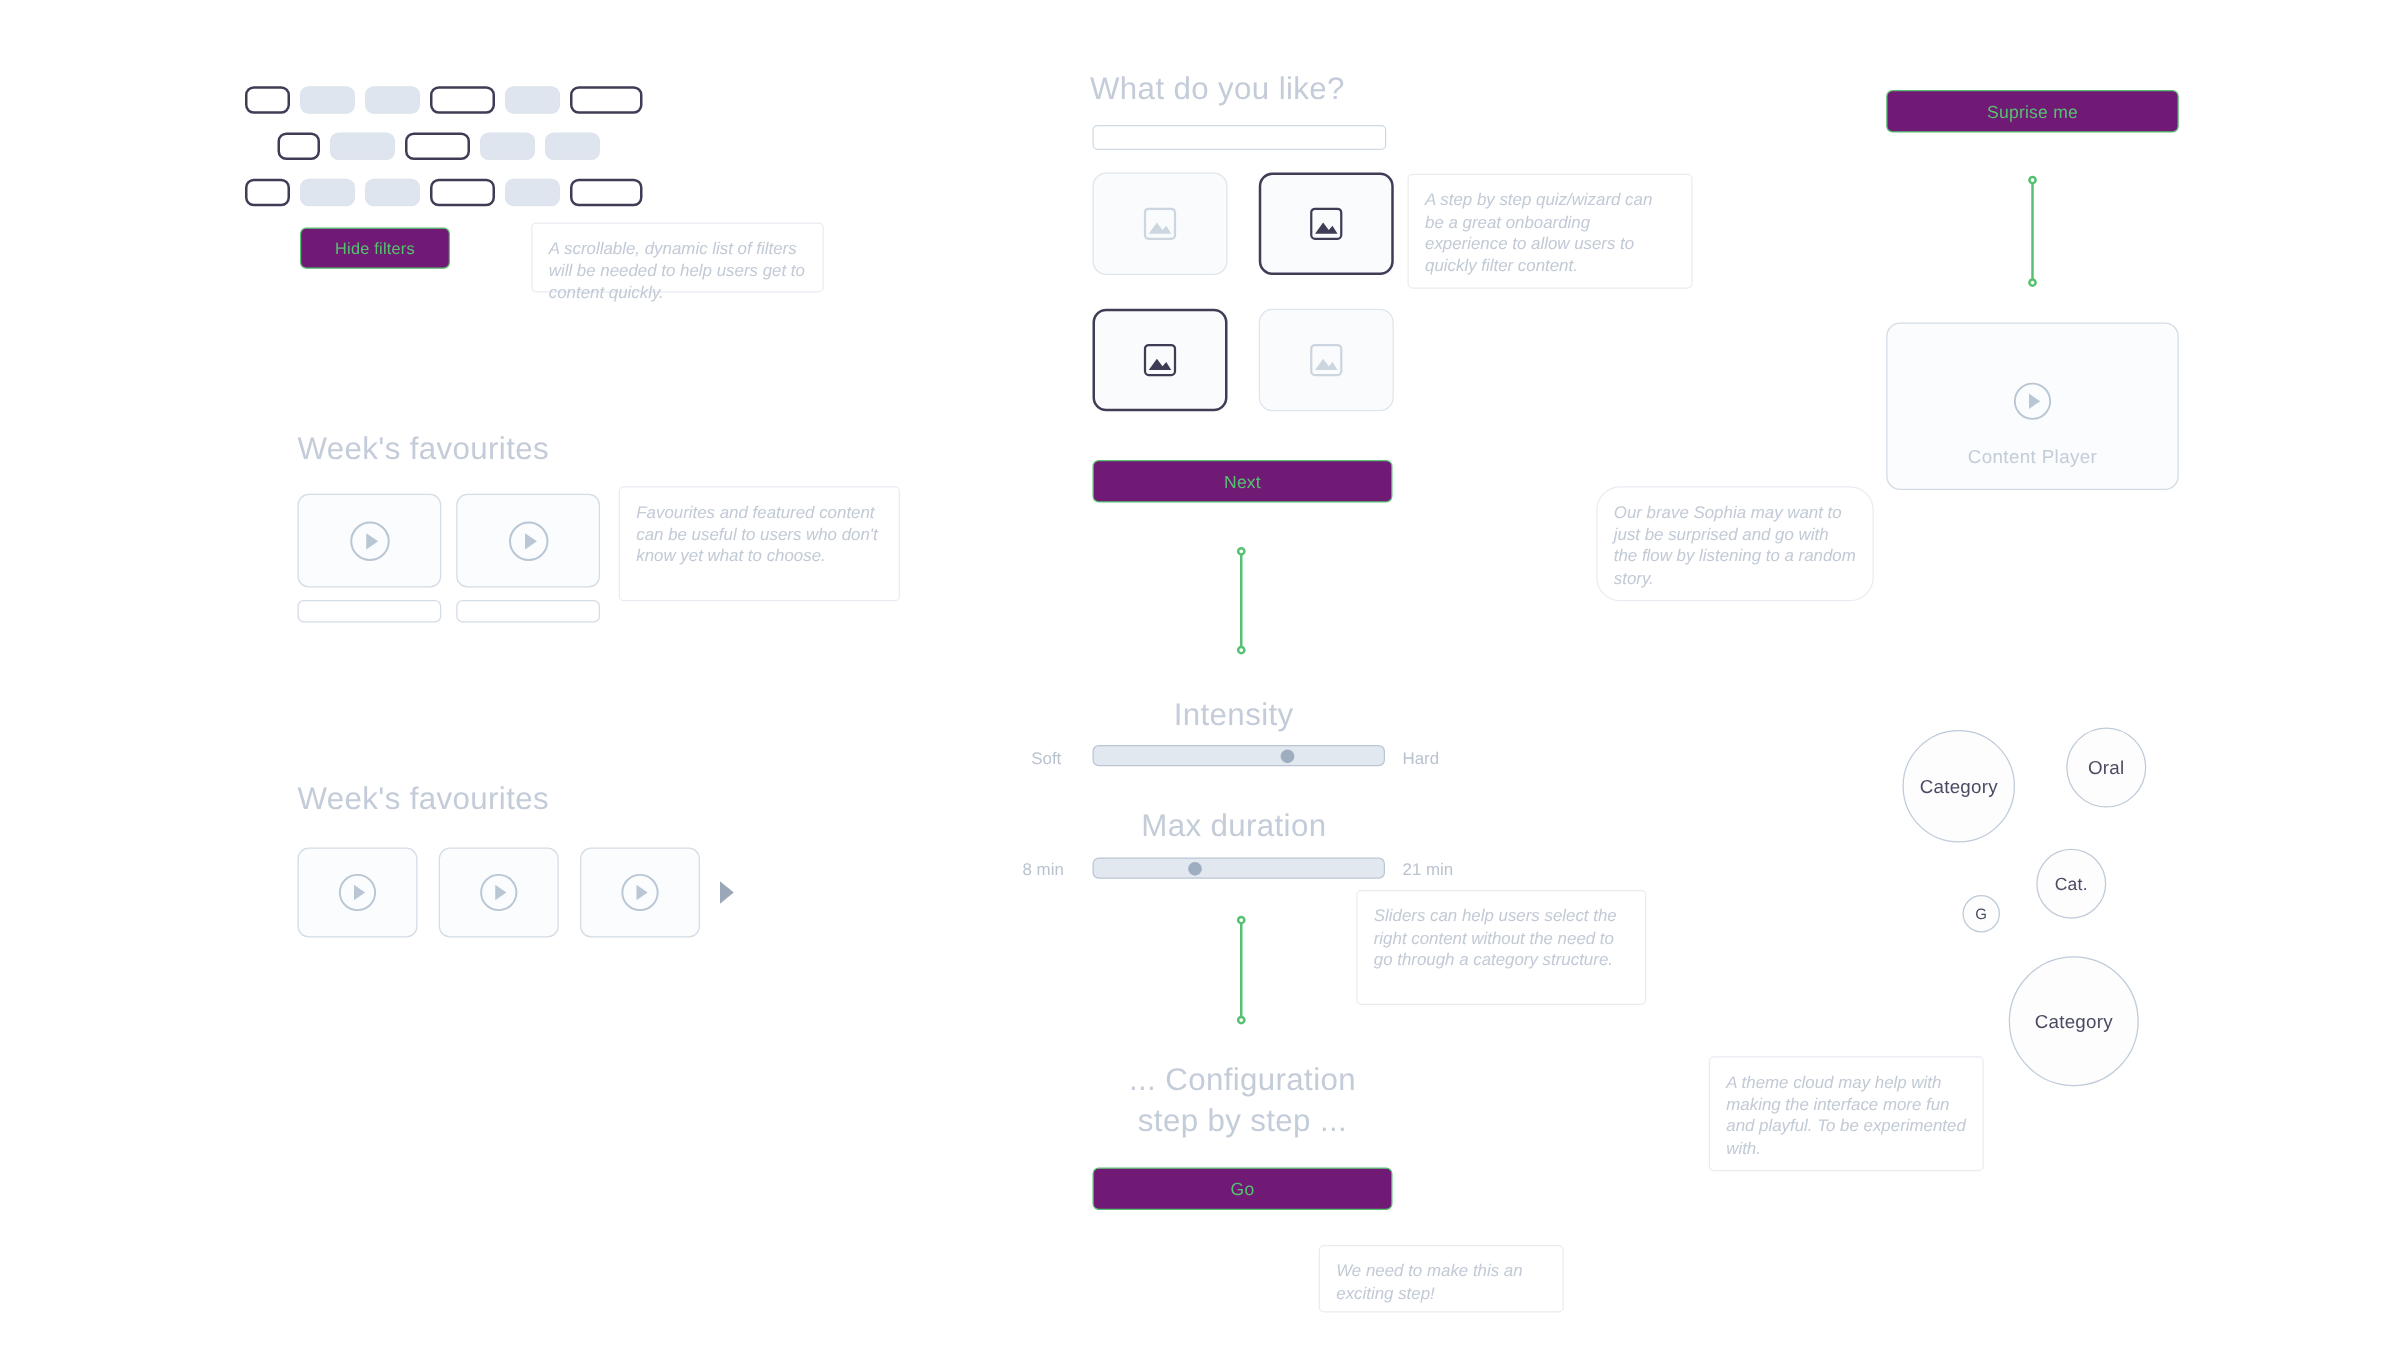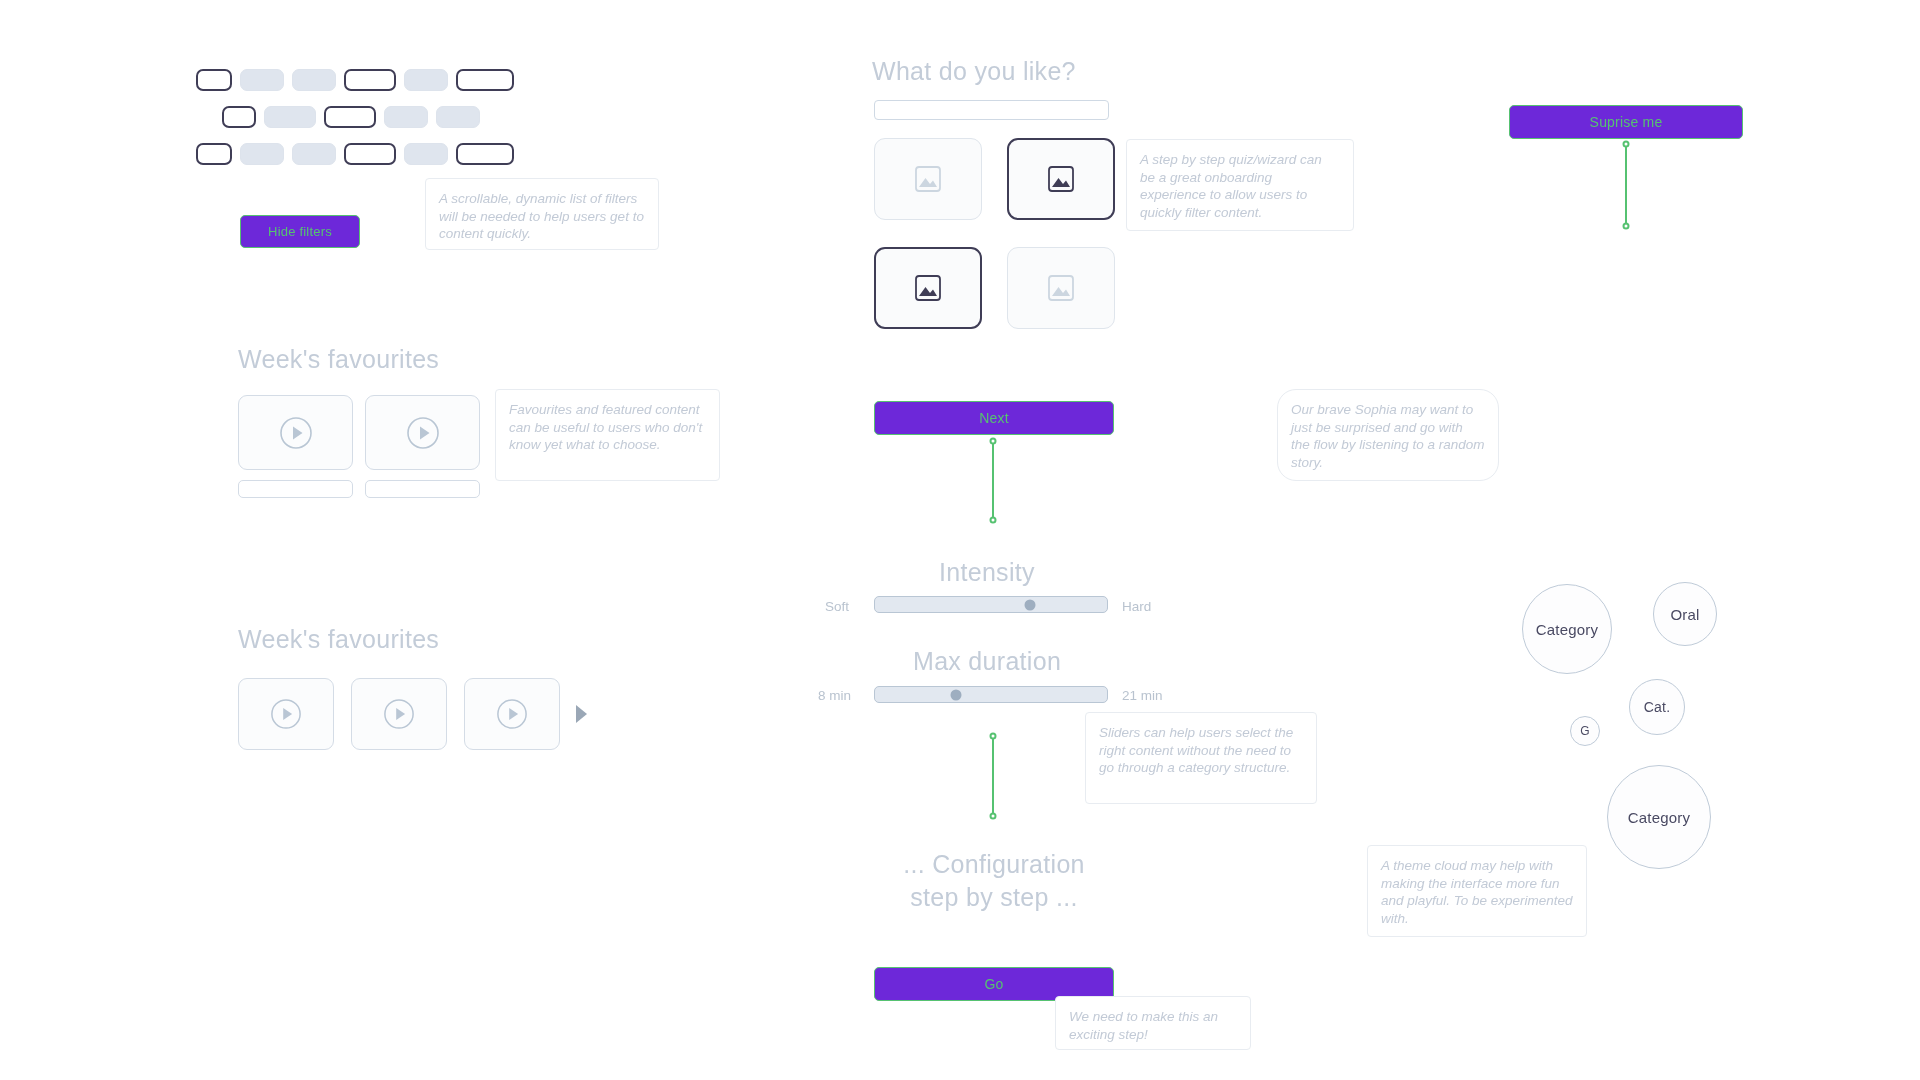--- a/index.html
+++ b/index.html
@@ -39,29 +39,28 @@
     border: 1.5px solid #dde3ec;
     background: #dfe5ee;
   }
 
   
   .btn-green {
     position: absolute;
     box-sizing: border-box;
     border: 1.6px solid #56c271;
     border-radius: 5px;
-    background: #6d28d9;
+    background: #701a75;
     color: #56c271;
     font-size: 14px;
     display: flex;
     align-items: center;
     justify-content: center;
     letter-spacing: 0.2px;
     cursor: pointer;
-    margin-top: 33px;
   }
 
   
   .note {
     position: absolute;
     box-sizing: border-box;
     border: 1px solid #e8ecf1;
     border-radius: 4px;
     background: #ffffff;
     color: #c2cad6;
@@ -240,21 +239,21 @@
     <div class="chip dark" style="left:196px; top:143px; width:36px;"></div>
     <div class="chip light" style="left:240px; top:143px; width:44px;"></div>
     <div class="chip light" style="left:292px; top:143px; width:44px;"></div>
     <div class="chip dark" style="left:344px; top:143px; width:52px;"></div>
     <div class="chip light" style="left:404px; top:143px; width:44px;"></div>
     <div class="chip dark" style="left:456px; top:143px; width:58px;"></div>
   </div>
 
   <div class="btn-green" style="left:240px; top:182px; width:120px; height:33px; font-size:13px;">Hide filters</div>
 
-  <div class="note" style="left:425px; top:178px; width:234px; height:72px;">A scrollable, dynamic list of filters will be needed to help users get to content quickly.</div>
+  <div class="note" style="left:425px; top:178px; width:234px; height:56px;">A scrollable, dynamic list of filters will be needed to help users get to content quickly.</div>
 
   <div class="heading" style="left:238px; top:345px;">Week's favourites</div>
 
   <div class="card" style="left:238px; top:395px; width:115px; height:75px;">
     <svg width="34" height="34" viewBox="0 0 34 34">
       <circle cx="17" cy="17" r="15" fill="none" stroke="#b9c6d4" stroke-width="1.6"></circle>
       <path d="M14 10.5 L23.5 17 L14 23.5 Z" fill="#b9c6d4"></path>
     </svg>
   </div>
   <div class="card" style="left:365px; top:395px; width:115px; height:75px;">
@@ -353,20 +352,29 @@
   <div class="btn-green" style="left:874px; top:934px; width:240px; height:34px;">Go</div>
 
   <div class="note" style="left:1055px; top:996px; width:196px; height:54px;">We need to make this an exciting step!</div>
 
   <div class="btn-green" style="left:1509px; top:72px; width:234px; height:34px;">Suprise me</div>
 
   <div class="conn-line" style="left:1625px; top:144px; height:82px;"></div>
   <div class="conn-dot" style="left:1626px; top:144px;"></div>
   <div class="conn-dot" style="left:1626px; top:226px;"></div>
 
+  <div class="player" style="left:1509px; top:258px; width:234px; height:134px;">
+    <div style="position:absolute; left:50%; top:46px; transform:translateX(-50%);">
+      <svg width="32" height="32" viewBox="0 0 34 34">
+        <circle cx="17" cy="17" r="15" fill="none" stroke="#b9c6d4" stroke-width="1.6"></circle>
+        <path d="M14 10.5 L23.5 17 L14 23.5 Z" fill="#b9c6d4"></path>
+      </svg>
+    </div>
+    <div class="player-label" style="top:98px;">Content Player</div>
+  </div>
 
   <div class="note" style="left:1277px; top:389px; width:222px; height:92px;border-radius:19px;">Our brave Sophia may want to just be surprised and go with the flow by listening to a random story.</div>
 
   <div class="bubble" style="left:1522px; top:584px; width:90px; height:90px; font-size:15px;">
     <span>Category</span>
   </div>
   <div class="bubble" style="left:1653px; top:582px; width:64px; height:64px; font-size:15px;">
     <span>Oral</span>
   </div>
   <div class="bubble" style="left:1629px; top:679px; width:56px; height:56px; font-size:14px;">

